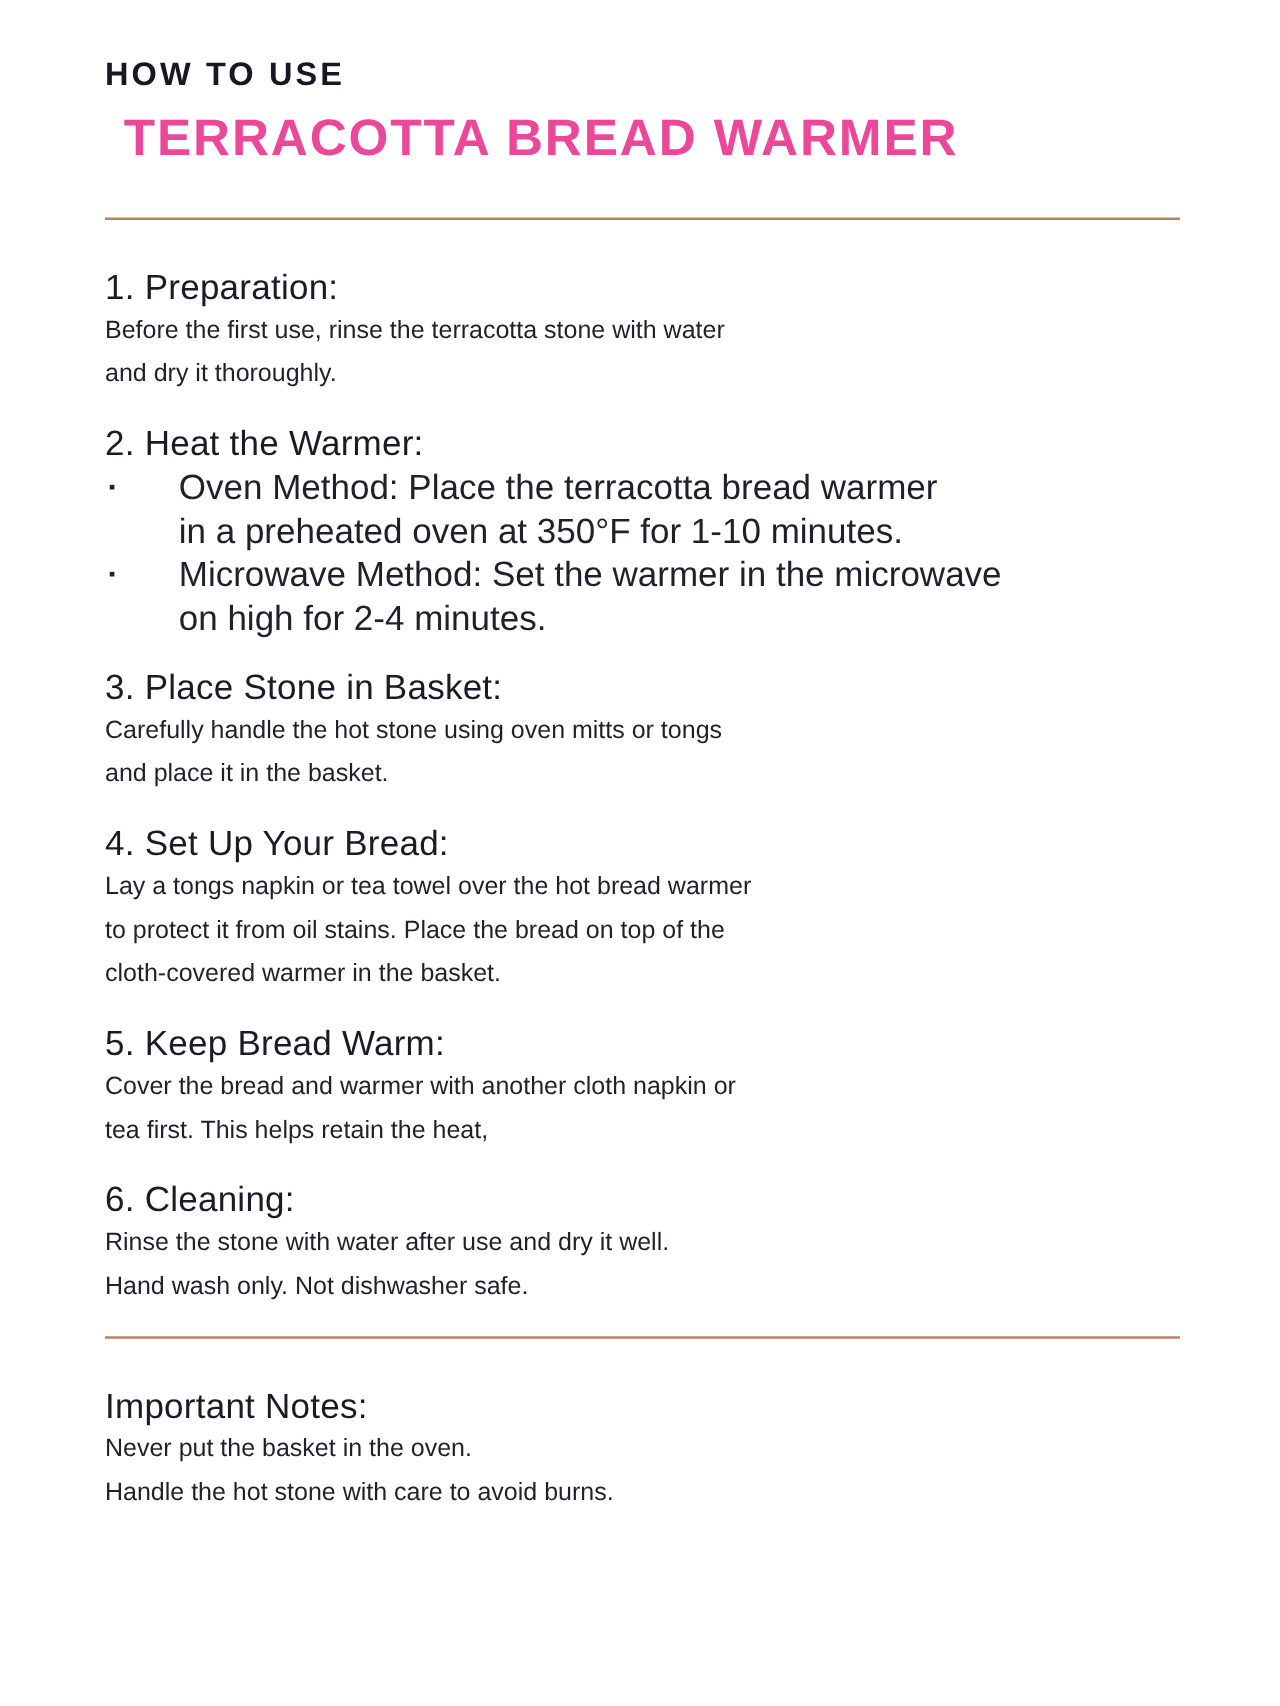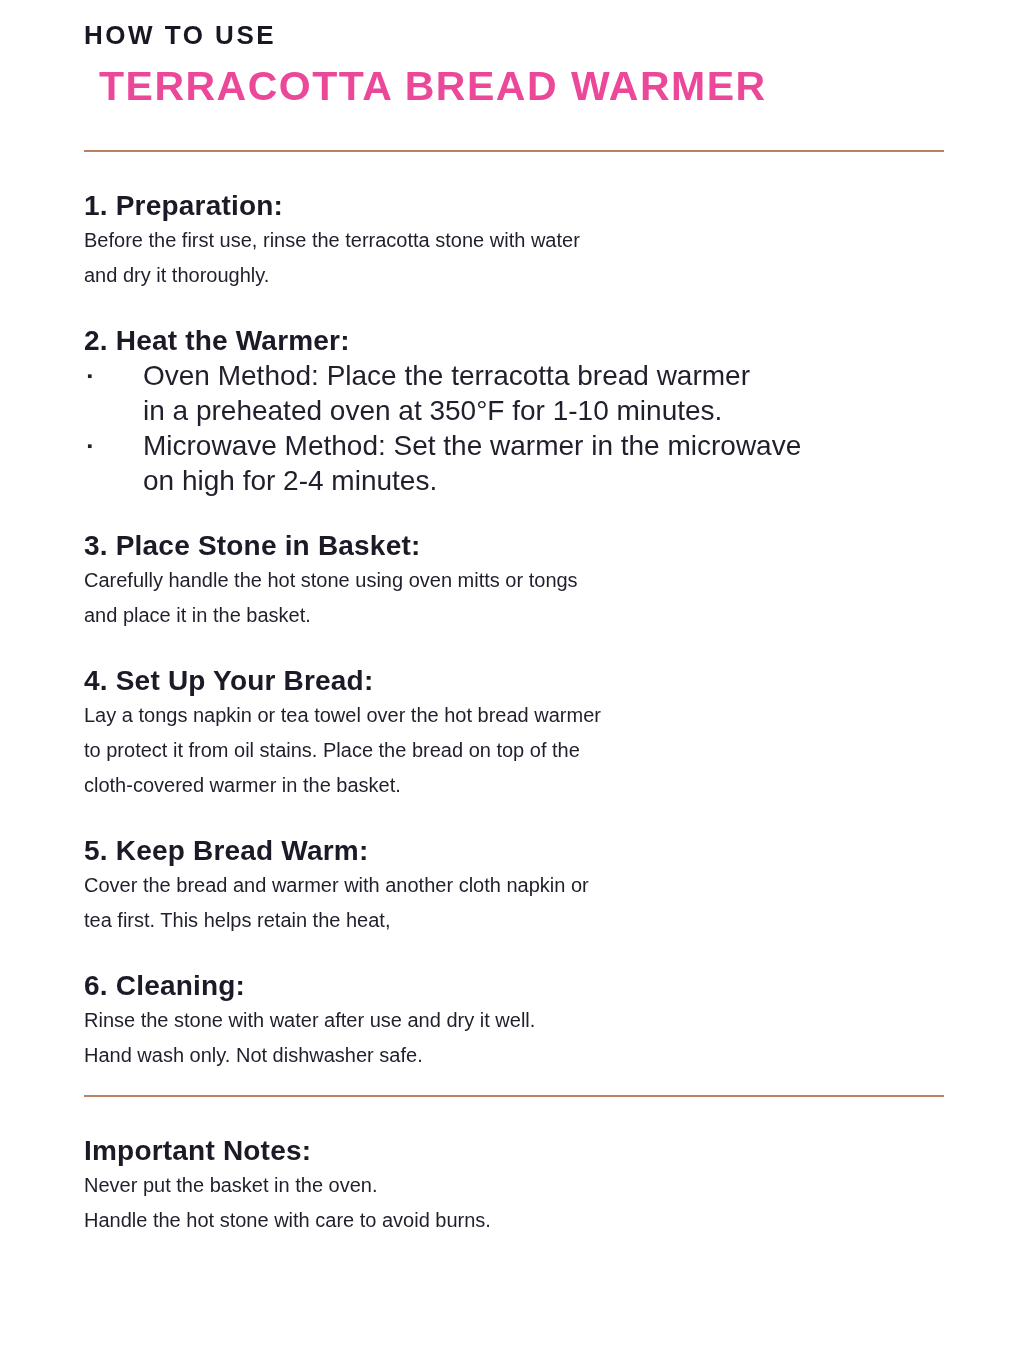--- a/index.html
+++ b/index.html
@@ -5,21 +5,21 @@
   html, body {
     margin: 0;
     padding: 0;
     background: #ffffff;
   }
   .page {
     position: relative;
     width: 1024px;
     height: 1365px;
     box-sizing: border-box;
-    padding: 20px 80px 0 84px;
+    padding: 44px 80px 0 84px;
     background: #ffffff;
     font-family: "Liberation Sans", sans-serif;
     color: #221e2b;
     overflow: hidden;
   }
   .eyebrow {
     font-size: 26px;
     line-height: 31px;
     font-weight: 600;
     letter-spacing: 2.5px;
@@ -35,27 +35,27 @@
     white-space: nowrap;
   }
   .divider {
     border: none;
     border-top: 2px solid #ba8265;
     margin: 36px 0 0 0;
   }
   .divider.second {
     margin: 22px 0 0 0;
   }
-  section.block { margin-top: 30px; }
+  section.block { margin-top: 20px; }
   section.block.first { margin-top: 36px; }
   .sec-heading {
     margin: 0;
     font-size: 28px;
     line-height: 35px;
-    font-weight: 700;
+    font-weight: 400;
     letter-spacing: 0.2px;
     color: #1d1926;
   }
   .body-text {
     margin: 0;
     font-size: 20px;
     line-height: 35px;
     font-weight: 400;
     color: #221e2b;
   }

